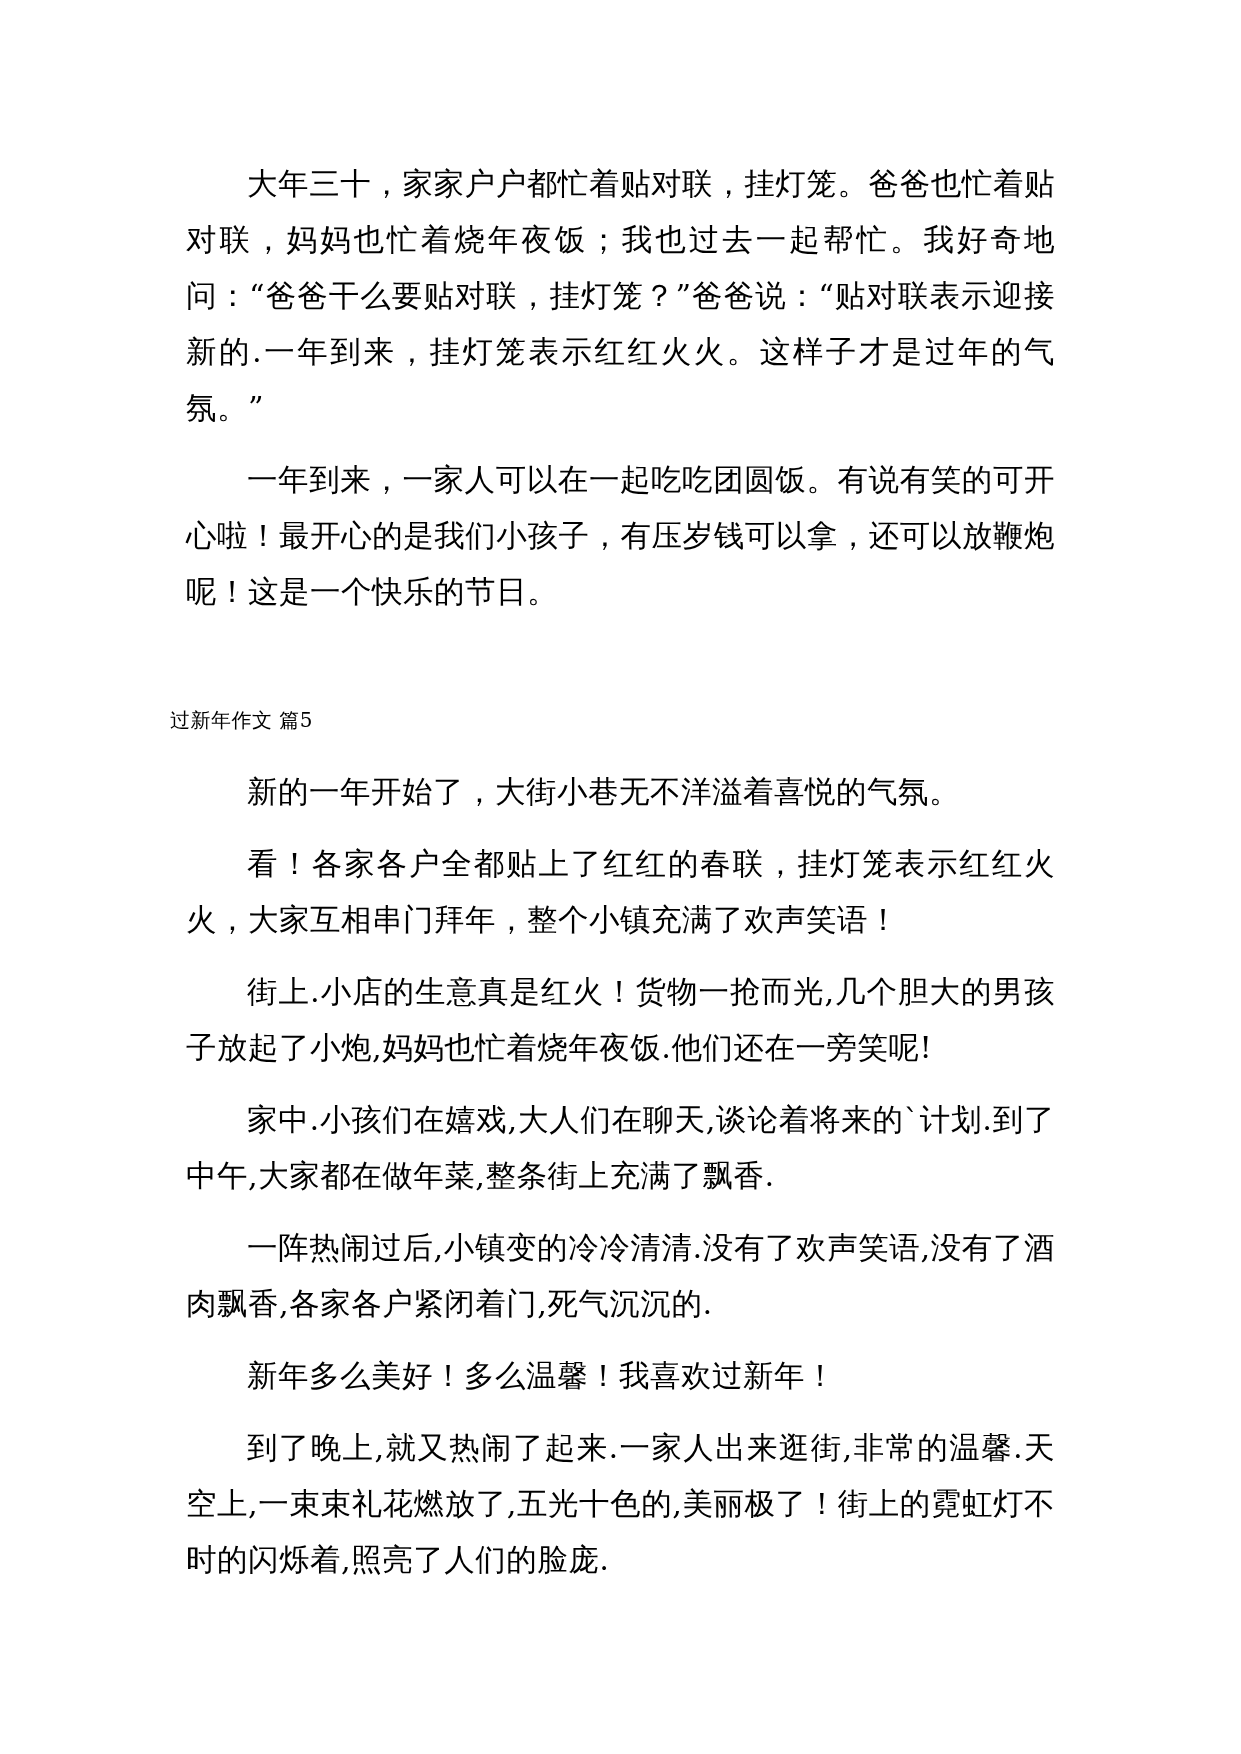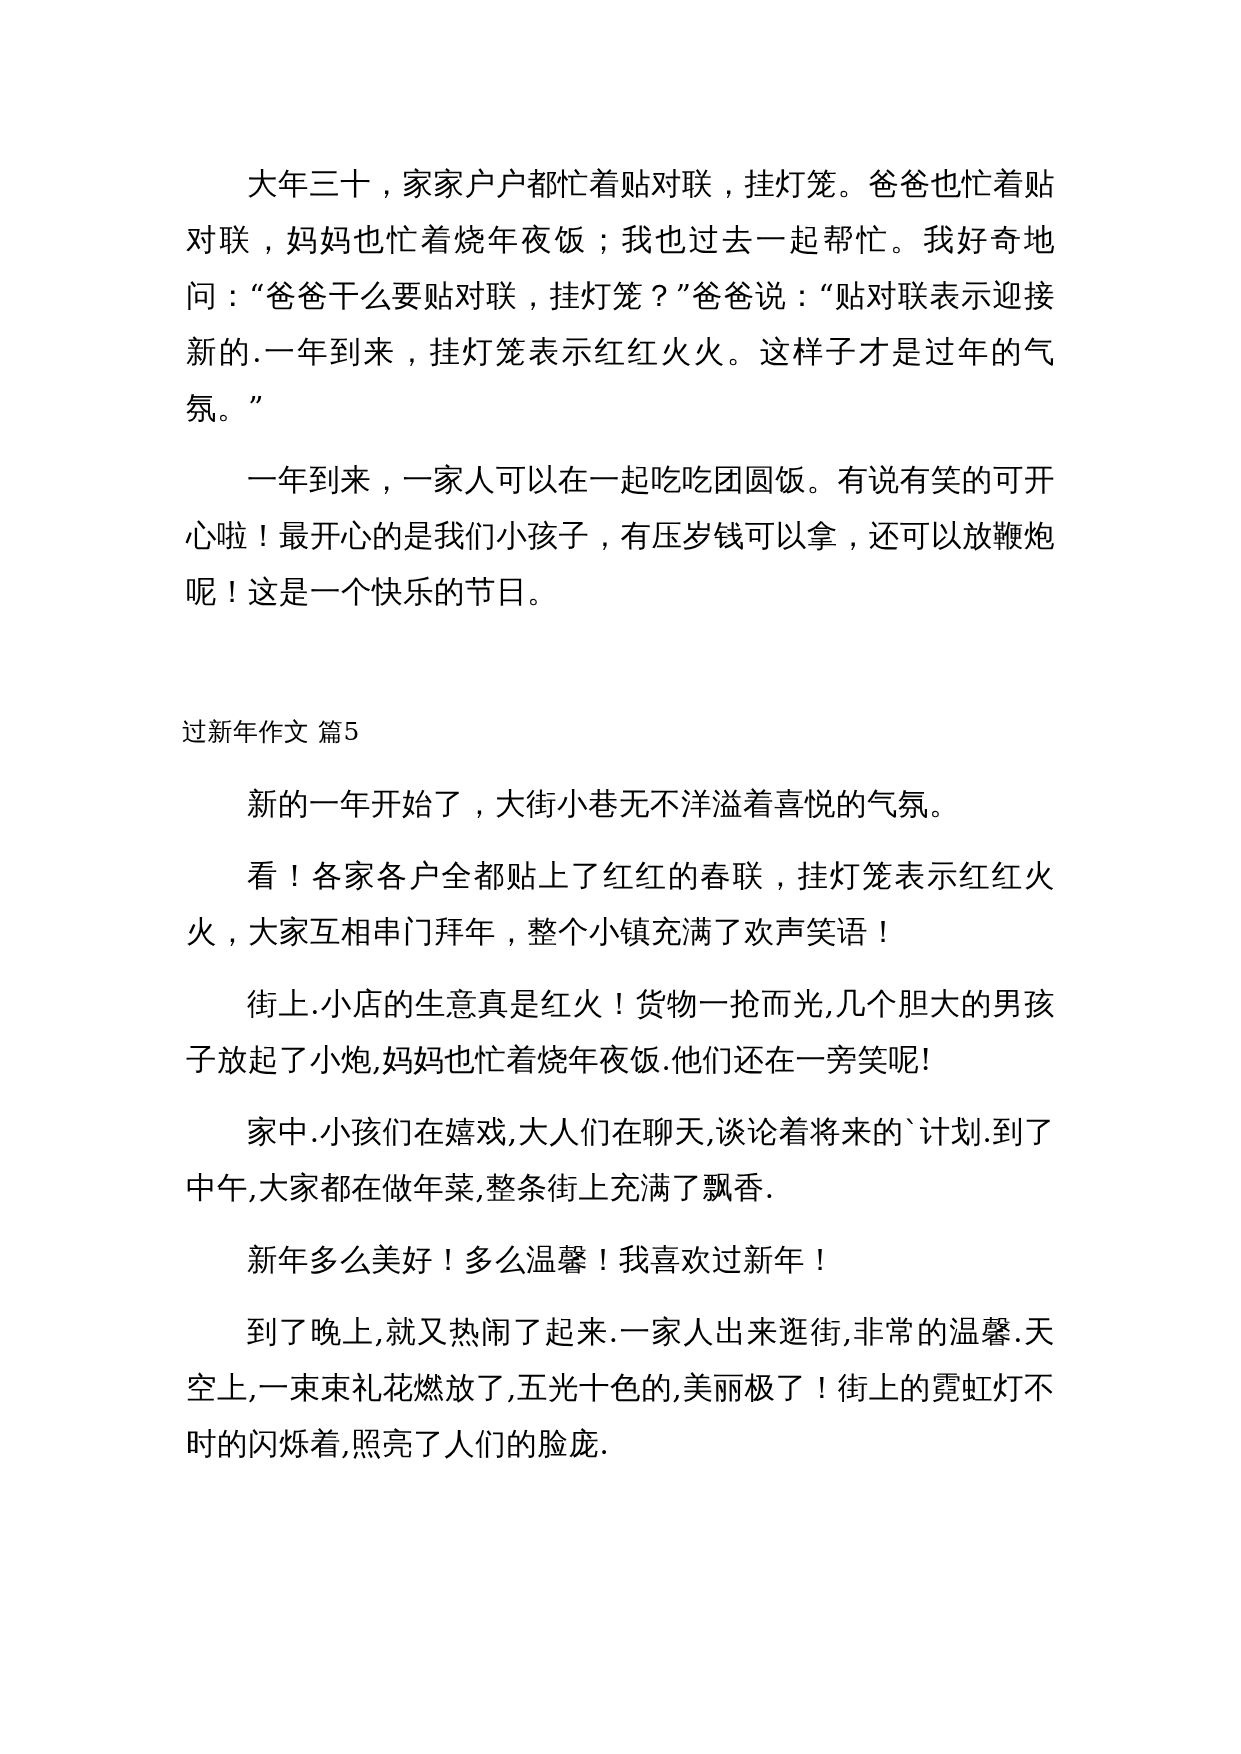--- a/index.html
+++ b/index.html
@@ -28,22 +28,22 @@
   }
   .para {
     margin: 16px;
     text-indent: 2em;
     word-break: break-all;
   }
   .para + .para {
     margin-top: 0;
   }
   .section-heading {
-    margin: 12px;
-    font-size: 25px;
+    margin: 0;
+    font-size: 20px;
     line-height: 56px;
     font-weight: normal;
     text-indent: 0;
     letter-spacing: 0.5px;
   }
   .gap {
     height: 56px;
   }
 </style>
 </head>
@@ -56,17 +56,18 @@
     <p class="para">一年到来，一家人可以在一起吃吃团圆饭。有说有笑的可开心啦！最开心的是我们小孩子，有压岁钱可以拿，还可以放鞭炮呢！这是一个快乐的节日。</p>
 
     <div class="gap"></div>
 
     <p class="section-heading">过新年作文  篇5</p>
 
     <p class="para">新的一年开始了，大街小巷无不洋溢着喜悦的气氛。</p>
     <p class="para">看！各家各户全都贴上了红红的春联，挂灯笼表示红红火火，大家互相串门拜年，整个小镇充满了欢声笑语！</p>
     <p class="para">街上.小店的生意真是红火！货物一抢而光,几个胆大的男孩子放起了小炮,妈妈也忙着烧年夜饭.他们还在一旁笑呢!</p>
     <p class="para">家中.小孩们在嬉戏,大人们在聊天,谈论着将来的`计划.到了中午,大家都在做年菜,整条街上充满了飘香.</p>
+    <p class="para">一阵热闹过后,小镇变的冷冷清清.没有了欢声笑语,没有了酒肉飘香,各家各户紧闭着门,死气沉沉的.</p>
     <p class="para">新年多么美好！多么温馨！我喜欢过新年！</p>
     <p class="para">到了晚上,就又热闹了起来.一家人出来逛街,非常的温馨.天空上,一束束礼花燃放了,五光十色的,美丽极了！街上的霓虹灯不时的闪烁着,照亮了人们的脸庞.</p>
 
   </div>
 </div>
 
 </body></html>

